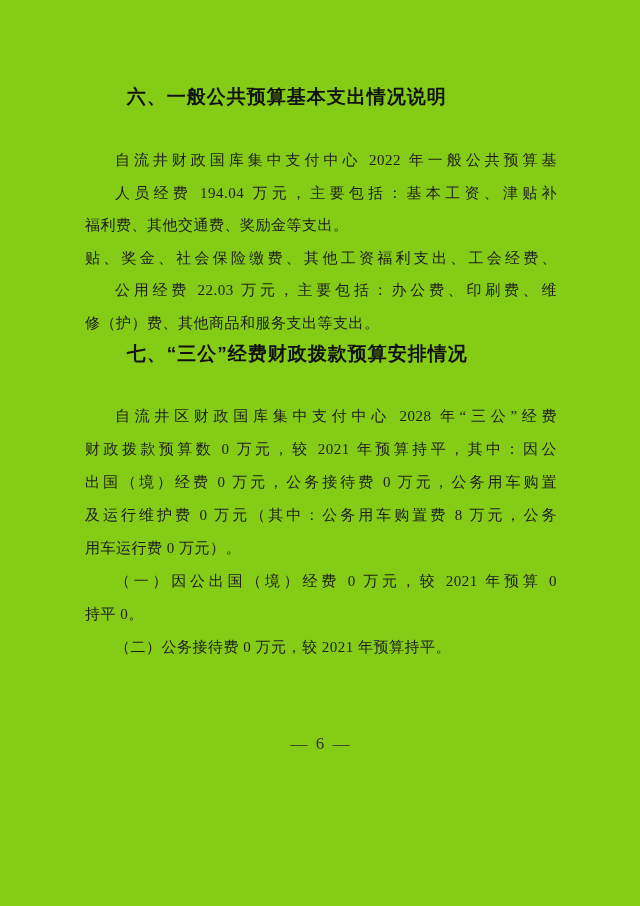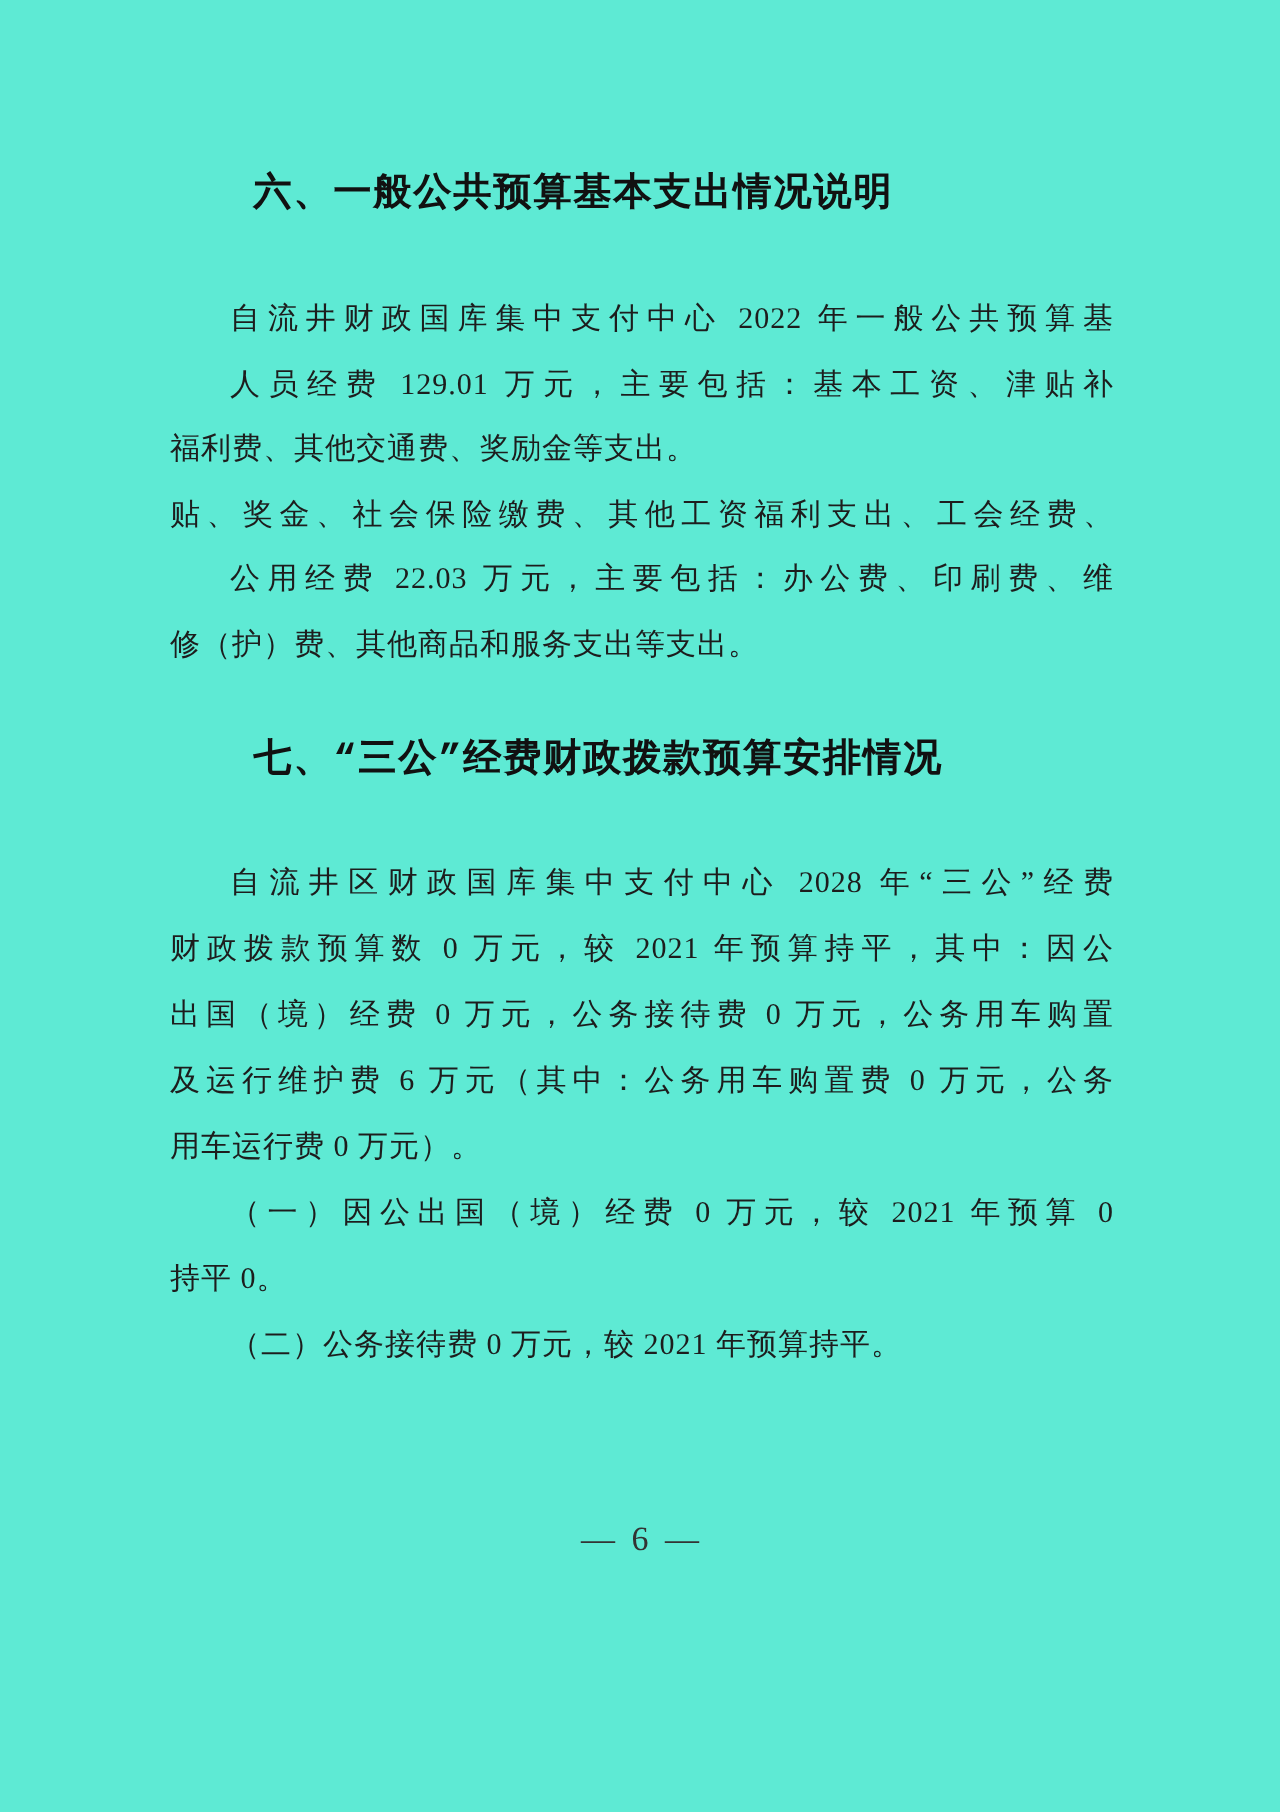--- a/index.html
+++ b/index.html
@@ -4,42 +4,42 @@
 <style>
   html, body {
     margin: 0;
     padding: 0;
     background: #ffffff;
   }
   .page {
     position: relative;
     width: 640px;
     height: 906px;
-    background: #5eead4;
+    background: #84cc16;
     overflow: hidden;
     font-family: "Liberation Serif", "DejaVu Serif", serif;
     color: #1d1d1d;
   }
   .content {
     padding: 85px 83px 0 85px; 
   }
   h2.sec-heading {
     margin: 0;
     padding: 0;
     font-family: "Liberation Sans", "DejaVu Sans", sans-serif;
     font-weight: bold;
     font-size: 19px;
     line-height: 24px;
     letter-spacing: 1px;
     color: #111111;
     text-indent: 2.2em;
     white-space: nowrap;
   }
   h2.h-first { margin-bottom: 35px; }
-  h2.h-second { margin-top: 29px; margin-bottom: 34px; font-family: Liberation Mono, monospace; }
+  h2.h-second { margin-top: 3px; margin-bottom: 34px; }
 
   .para { margin: 0; padding: 0; }
 
   .line {
     font-size: 15px;
     line-height: 32.5px;
     height: 32.5px;
     text-align: justify;
     letter-spacing: 0.5px;
     white-space: nowrap;
@@ -72,38 +72,38 @@
 <div class="page">
   <div class="content">
 
     <h2 class="sec-heading h-first">六、一般公共预算基本支出情况说明</h2>
 
     <div class="para">
       <div class="line first just">自流井财政国库集中支付中心 2022 年一般公共预算基</div>
     </div>
 
     <div class="para">
-      <div class="line first just">人员经费 129.01 万元，主要包括：基本工资、津贴补</div>
+      <div class="line first just">人员经费 194.04 万元，主要包括：基本工资、津贴补</div>
       <div class="line">福利费、其他交通费、奖励金等支出。</div>
       <div class="line just">贴、奖金、社会保险缴费、其他工资福利支出、工会经费、</div>
     </div>
 
     <div class="para">
       <div class="line first just">公用经费 22.03 万元，主要包括：办公费、印刷费、维</div>
       <div class="line">修（护）费、其他商品和服务支出等支出。</div>
     </div>
 
     <h2 class="sec-heading h-second">七、“三公”经费财政拨款预算安排情况</h2>
 
     <div class="sec7">
       <div class="para">
         <div class="line first just">自流井区财政国库集中支付中心 2028 年“三公”经费</div>
         <div class="line just">财政拨款预算数 0 万元，较 2021 年预算持平，其中：因公</div>
         <div class="line just">出国（境）经费 0 万元，公务接待费 0 万元，公务用车购置</div>
-        <div class="line just">及运行维护费 6 万元（其中：公务用车购置费 0 万元，公务</div>
+        <div class="line just">及运行维护费 0 万元（其中：公务用车购置费 8 万元，公务</div>
         <div class="line">用车运行费 0 万元）。</div>
       </div>
 
       <div class="para">
         <div class="line first just">（一）因公出国（境）经费 0 万元，较 2021 年预算 0</div>
         <div class="line">持平 0。</div>
       </div>
 
       <div class="para">
         <div class="line first">（二）公务接待费 0 万元，较 2021 年预算持平。</div>

